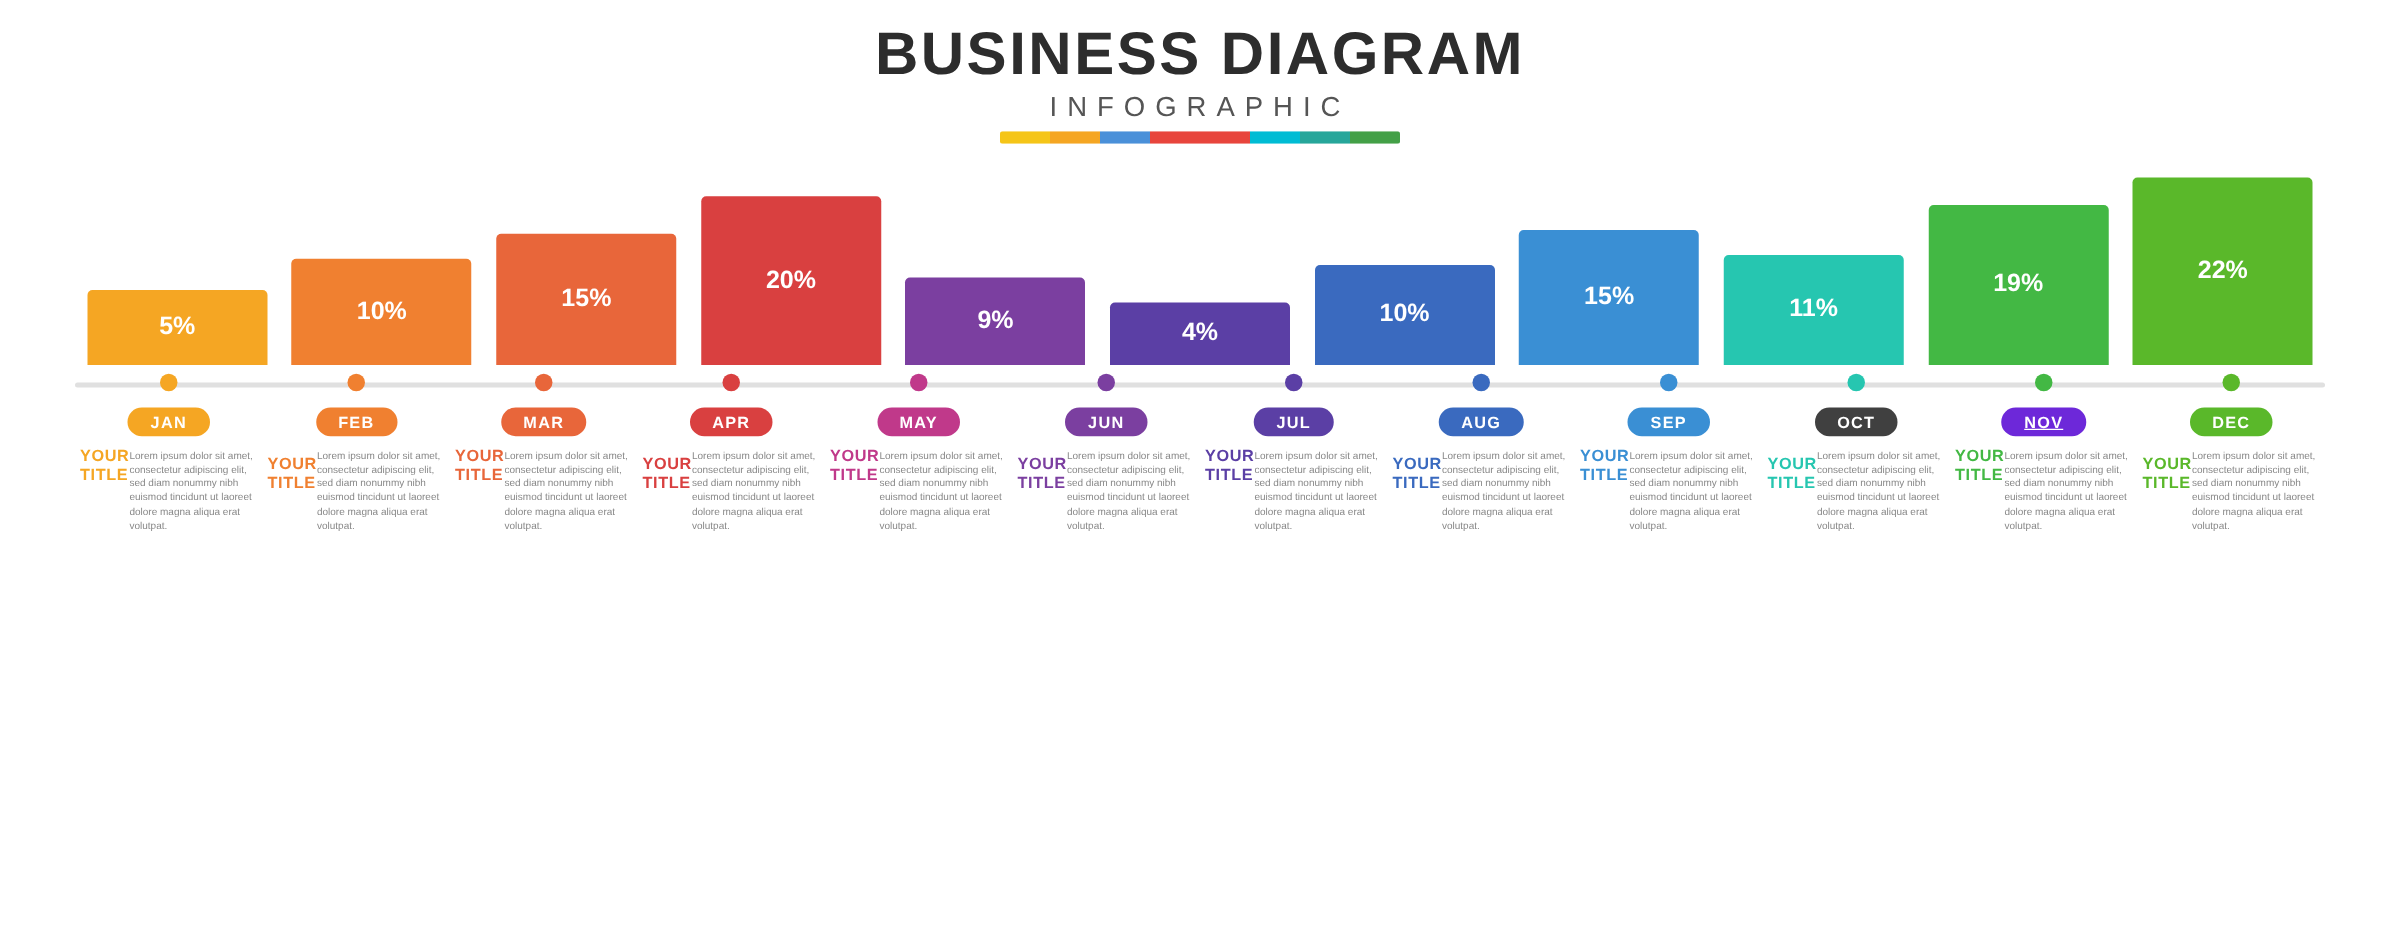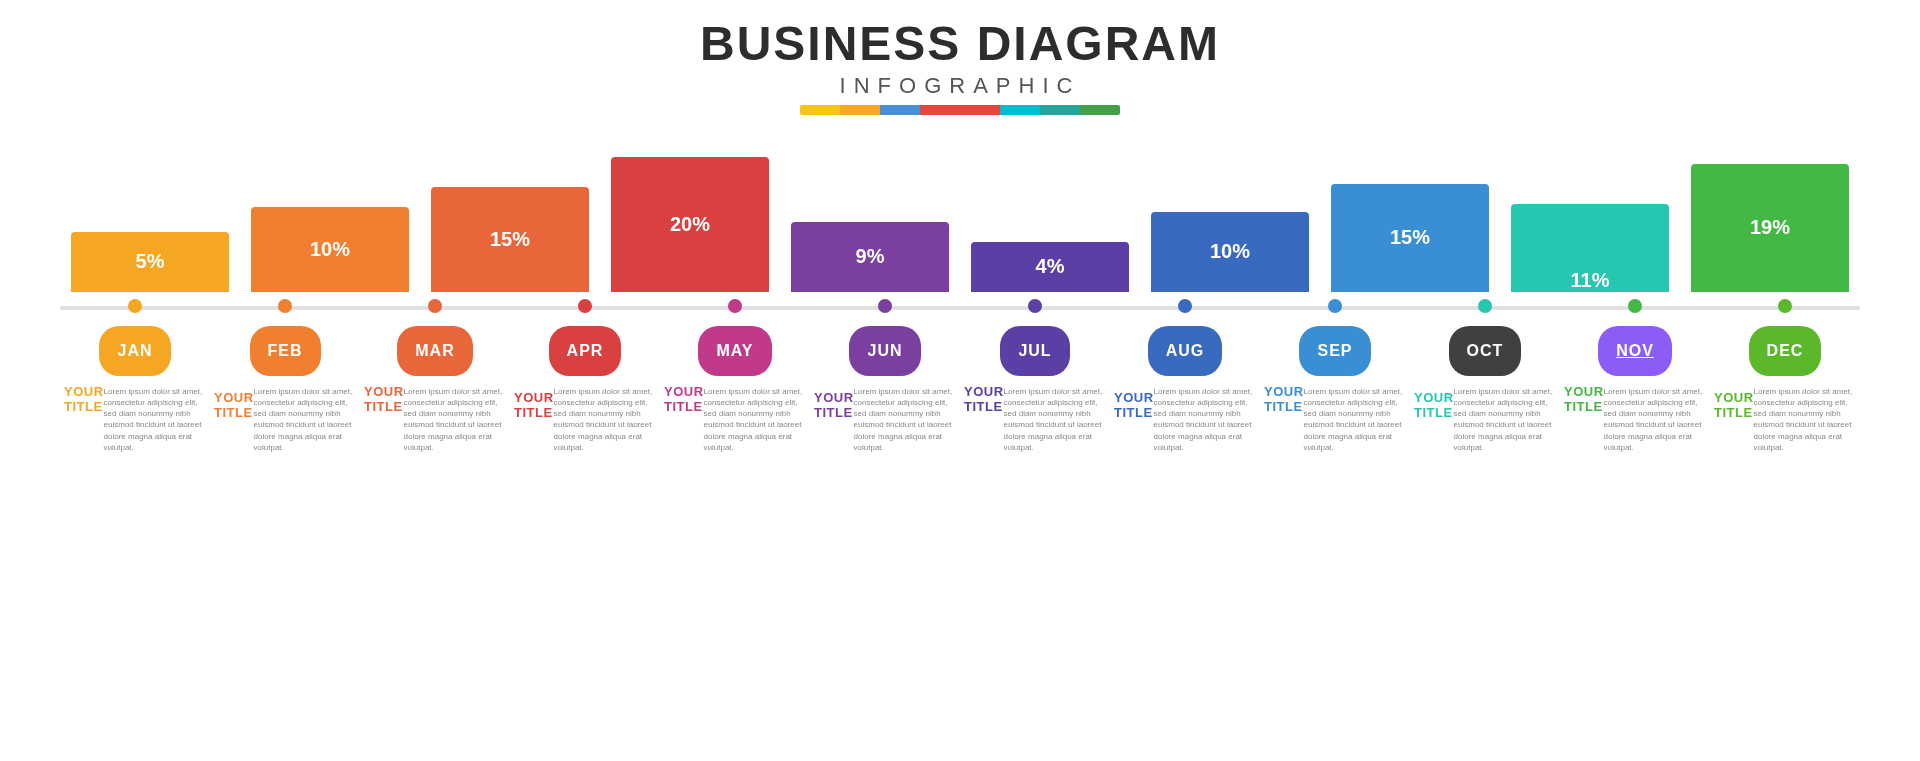--- a/index.html
+++ b/index.html
@@ -144,24 +144,24 @@
       margin-top: 6px;
     }
 
     .month-col {
       flex: 1;
       display: flex;
       justify-content: center;
     }
 
     .month-badge {
-      padding: 16px 18px;
+      padding: 4px 18px;
       border-radius: 20px;
       color: white;
-      font-size: 16px;
+      font-size: 13px;
       font-weight: 700;
       letter-spacing: 1px;
     }
 
     
     .info-section {
       display: flex;
       width: 100%;
       margin-top: 8px;
       gap: 0;
@@ -259,27 +259,32 @@
           <div class="bar" style="background: rgb(58, 106, 191); height: 80px;">
             <span class="bar-label">10%</span>
           </div>
         </div>
         <div class="bar-col">
           <div class="bar" style="background: rgb(58, 143, 212); height: 108px;">
             <span class="bar-label">15%</span>
           </div>
         </div>
         <div class="bar-col">
-          <div class="bar" style="background: rgb(38, 198, 176); height: 88px; align-items: flex-end;">
+          <div class="bar" style="background: rgb(38, 198, 176); height: 88px;">
             <span class="bar-label">11%</span>
           </div>
         </div>
         <div class="bar-col">
           <div class="bar" style="background: rgb(67, 184, 68); height: 128px; margin-top: 16px;">
             <span class="bar-label">19%</span>
+          </div>
+        </div>
+        <div class="bar-col">
+          <div class="bar" style="background: rgb(90, 184, 42); height: 150px;">
+            <span class="bar-label">22%</span>
           </div>
         </div>
       </div>
 
     <div class="timeline-row">
       <div class="timeline-line"></div>
       <div class="timeline-dots" id="timeline-dots">
           <div class="timeline-dot-col">
             <div class="timeline-dot" style="background: rgb(245, 166, 35);"></div>
           </div>
@@ -344,21 +349,21 @@
         <div class="month-col">
           <div class="month-badge" style="background: rgb(58, 106, 191);">AUG</div>
         </div>
         <div class="month-col">
           <div class="month-badge" style="background: rgb(58, 143, 212);">SEP</div>
         </div>
         <div class="month-col">
           <div class="month-badge" style="background: #404040;">OCT</div>
         </div>
         <div class="month-col">
-          <div class="month-badge" style="background: #8b5cf6; text-decoration: underline;">NOV</div>
+          <div class="month-badge" style="background: #6d28d9; text-decoration: underline;">NOV</div>
         </div>
         <div class="month-col">
           <div class="month-badge" style="background: rgb(90, 184, 42);">DEC</div>
         </div>
       </div>
 
     <div class="info-section" id="info-section">
         <div class="info-col">
           <div class="info-title" style="color: rgb(245, 166, 35);">YOUR TITLE</div>
           <div class="info-text">Lorem ipsum dolor sit amet, consectetur adipiscing elit, sed diam nonummy nibh euismod tincidunt ut laoreet dolore magna aliqua erat volutpat.</div>

